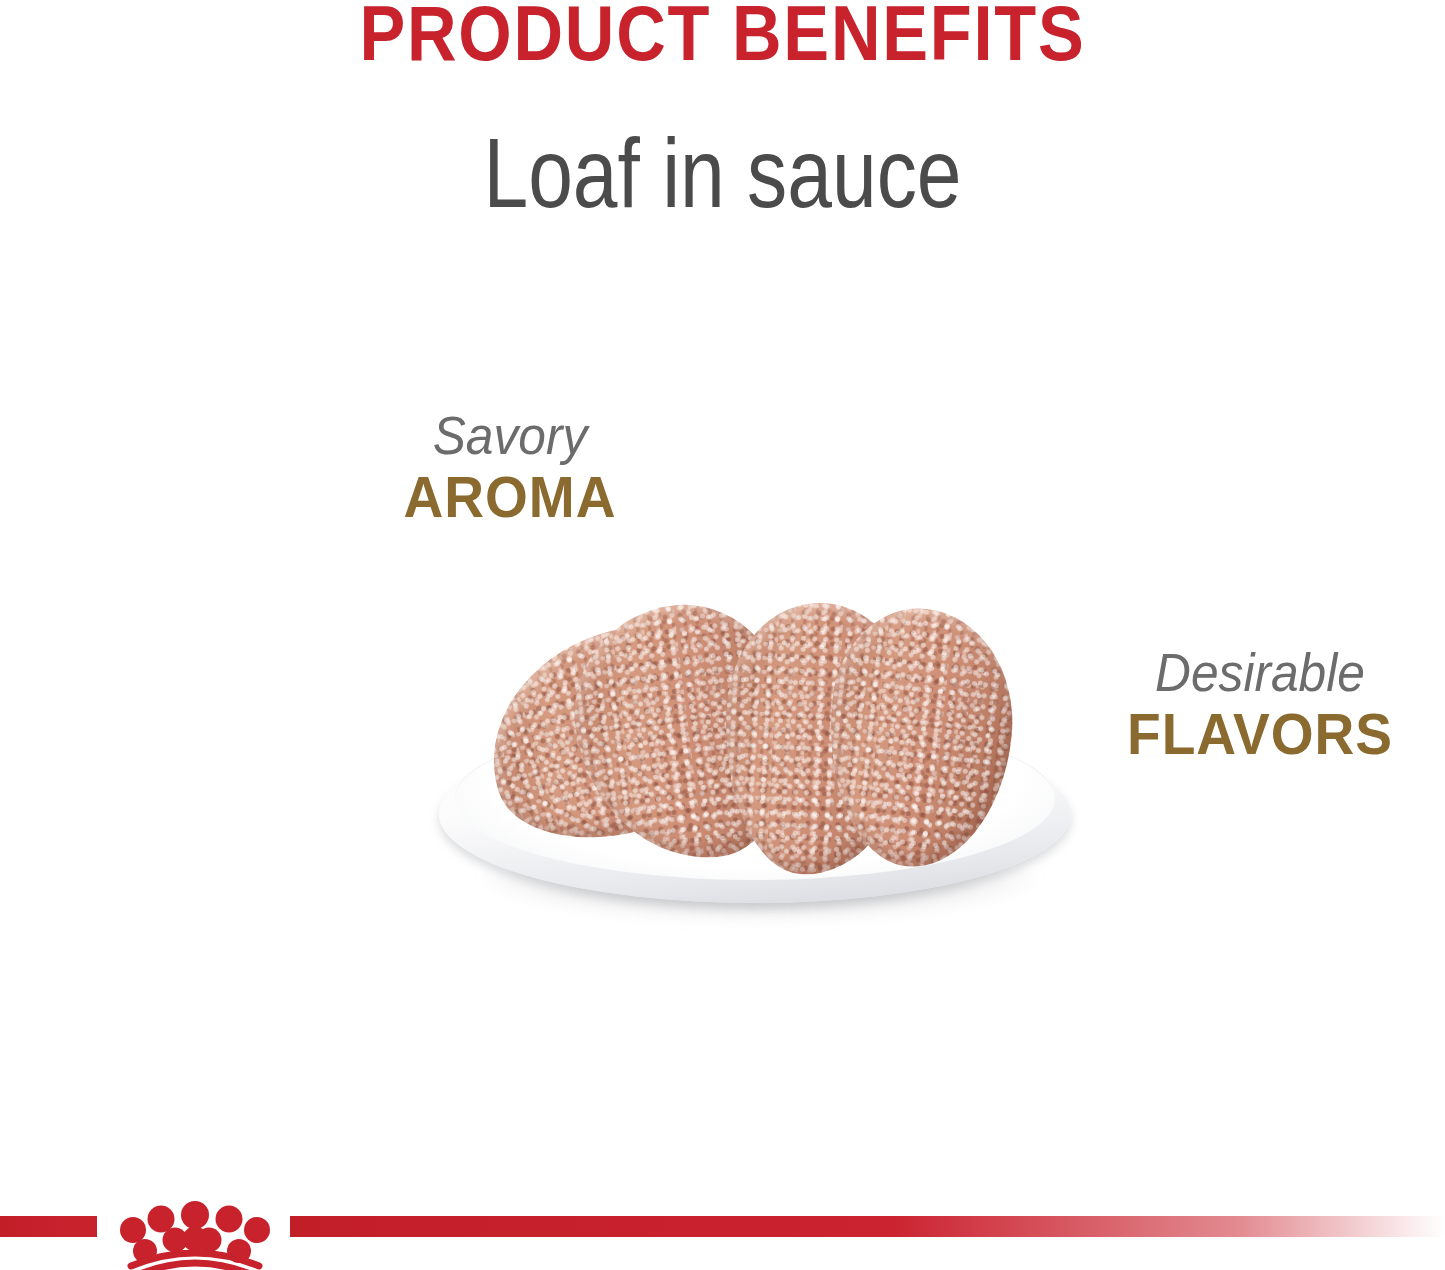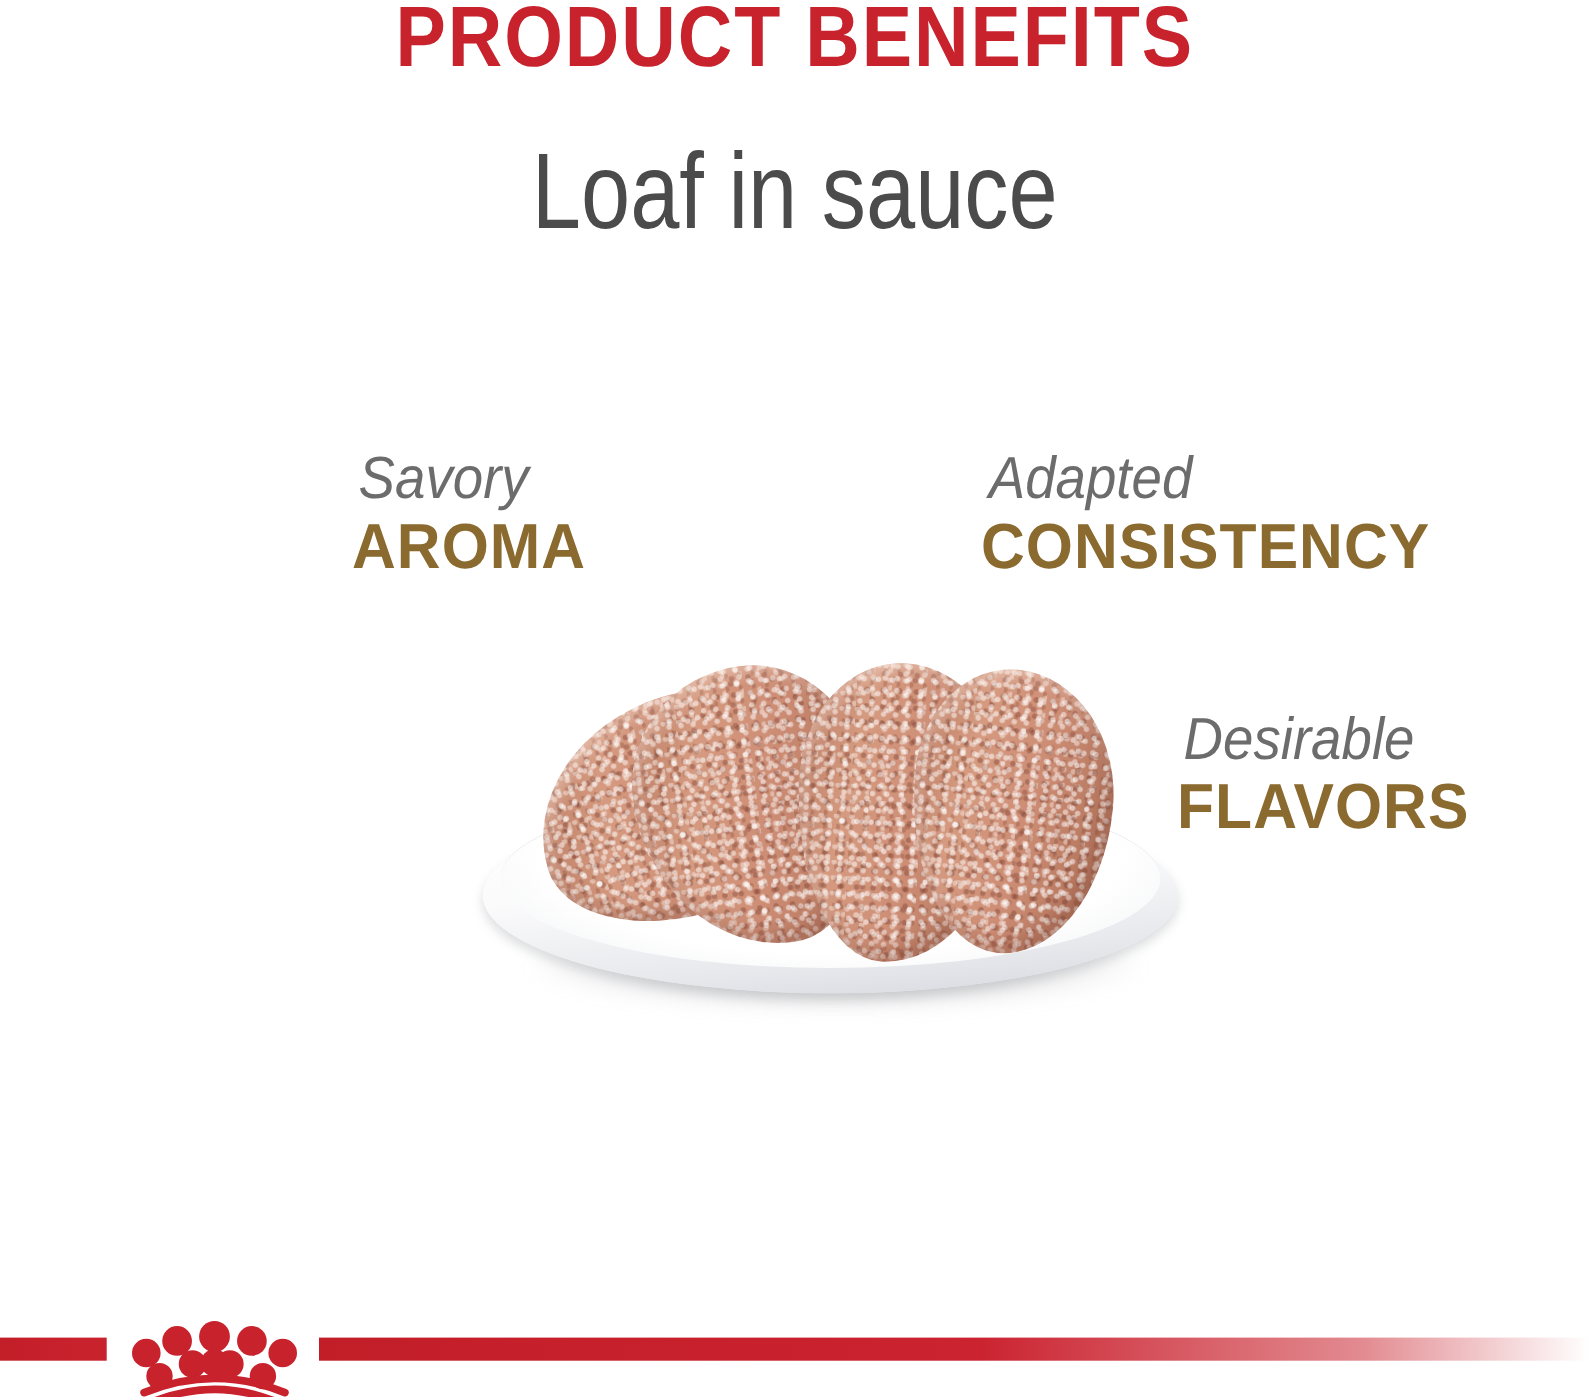--- a/index.html
+++ b/index.html
@@ -48,21 +48,21 @@
     color: #4B4B4B;
     font-size: 98px;
     line-height: 1;
     transform: scaleX(0.82);
     white-space: nowrap;
   }
 
   
   .benefit {
     position: absolute;
-    text-align: left;
+    text-align: center;
     white-space: nowrap;
     line-height: 1.0;
   }
   .benefit .adj {
     display: block;
     font-family: "Liberation Sans Narrow", "Liberation Sans", sans-serif;
     font-style: italic;
     font-weight: normal;
     color: #6C6C6C;
     font-size: 54px;
@@ -208,24 +208,20 @@
   <div class="headline-wrap">
     <div class="headline">PRODUCT BENEFITS</div>
     <div class="subhead">Loaf in sauce</div>
   </div>
 
   <div class="benefit" id="benefit-aroma">
     <span class="adj">Savory</span>
     <span class="noun">AROMA</span>
   </div>
 
-  <div class="benefit" id="benefit-consistency">
-    <span class="adj">Adapted</span>
-    <span class="noun">CONSISTENCY</span>
-  </div>
 
 
   <div class="benefit" id="benefit-flavors">
     <span class="adj">Desirable</span>
     <span class="noun">FLAVORS</span>
   </div>
 
   <div id="plate-scene">
     <div class="plate-shadow"></div>
     <div class="plate-base"></div>

